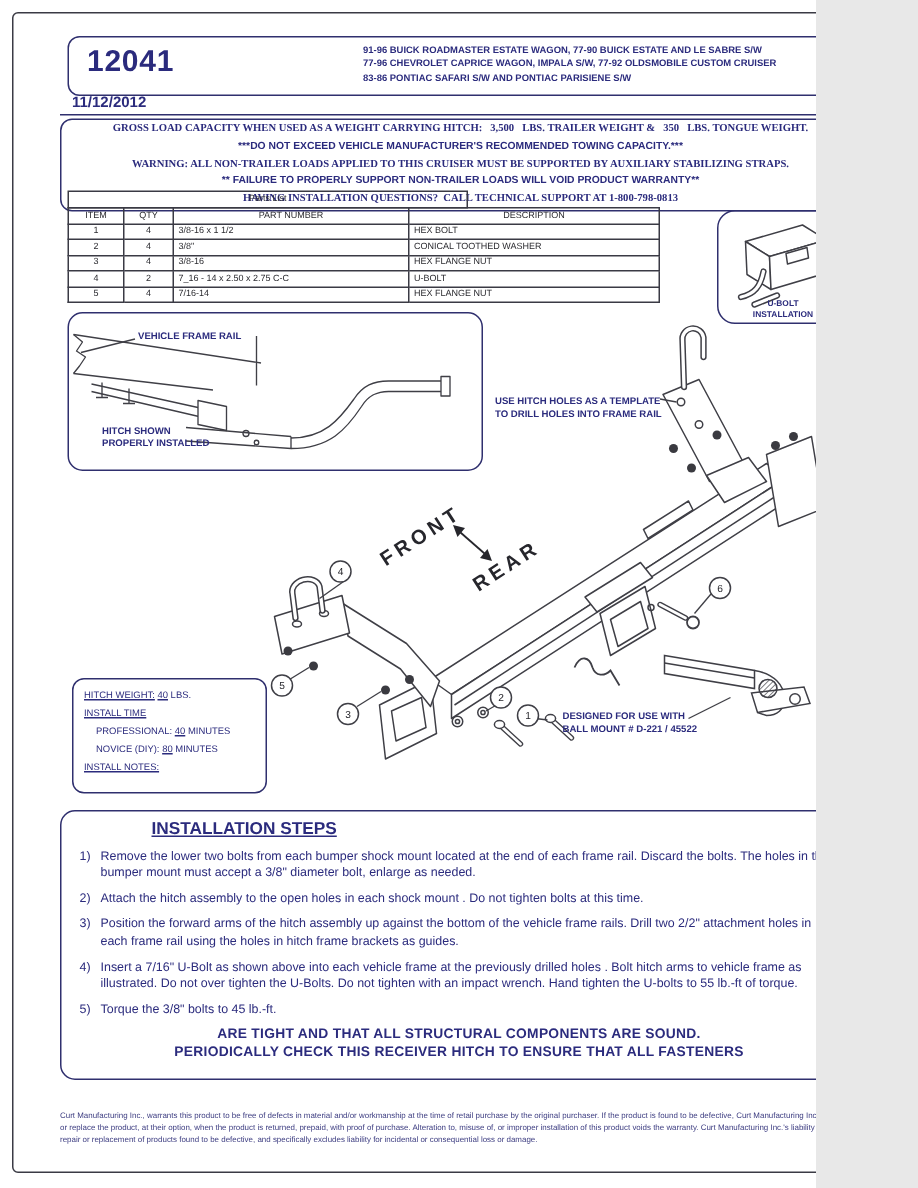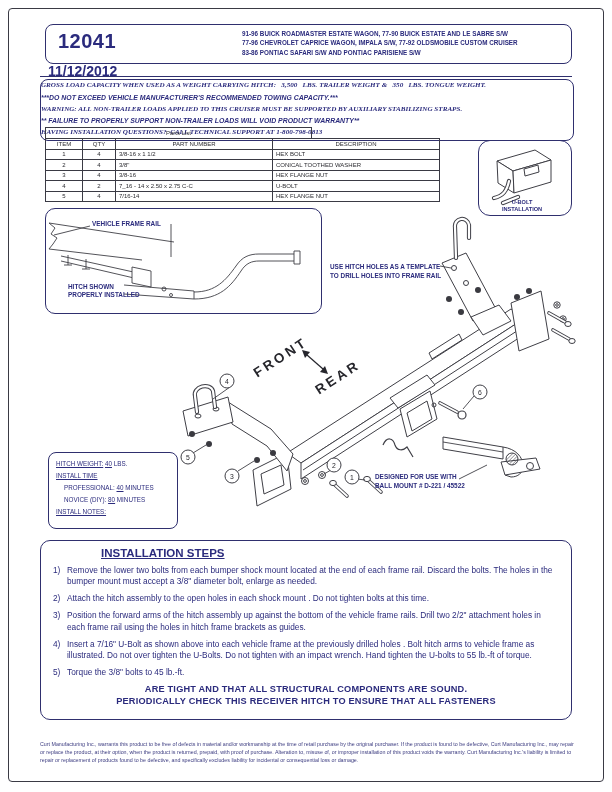--- a/index.html
+++ b/index.html
@@ -1,28 +1,28 @@
 <!DOCTYPE html>
 <html><head>
 <meta charset="utf-8">
 <style>
   html,body{margin:0;padding:0;background:#e8e8e8;}
-  #page{position:relative;width:612px;height:792px;background:#ffffff;overflow:hidden;
+  #page{position:relative;width:544px;height:792px;background:#ffffff;overflow:hidden;
         font-family:"Liberation Sans",sans-serif;color:#2b2b7d;}
   .abs{position:absolute;}
   #page-border{left:8px;top:8px;width:594px;height:772px;border:1.5px solid #3a3a44;border-radius:4px;}
   .rbox{border:1.5px solid #2f2f6e;border-radius:8px;}
   
   #hdr-box{left:45px;top:24px;width:525px;height:38px;}
   #part-number{left:12px;top:5px;font-size:20px;font-weight:bold;letter-spacing:.5px;}
   #vehicle-list{left:196px;top:4px;width:322px;font-size:6.3px;font-weight:bold;line-height:1.5;}
-  #date{left:48px;top:63px;font-size:14px;font-weight:bold;}
+  #date{left:48px;top:63px;font-size:10px;font-weight:bold;}
   #date-rule{left:40px;top:76px;width:532px;border-top:1.5px solid #2f2f6e;}
   
-  #warn-box{left:40px;top:79px;width:532px;height:60px;font-style:italic;}
+  #warn-box{left:40px;top:79px;width:532px;height:60px;text-align:center;}
   #warn-box .wl{white-space:pre-wrap;line-height:11.8px;}
   .serif{font-family:"Liberation Serif",serif;font-weight:bold;font-size:7.1px;}
   .sansb{font-family:"Liberation Sans",sans-serif;font-weight:bold;font-size:6.9px;}
   
   #parts-title{left:45px;top:127px;width:265px;height:10px;border:1px solid #3a3a44;
                font-size:6px;color:#2b2b30;text-align:center;line-height:10px;}
   #parts-table{left:45px;top:138px;border-collapse:collapse;color:#2b2b30;}
   #parts-table td,#parts-table th{border:1px solid #3a3a44;font-size:6px;font-weight:normal;
                height:9.5px;padding:0 3px;line-height:1;}
   #parts-table th{text-align:center;}

